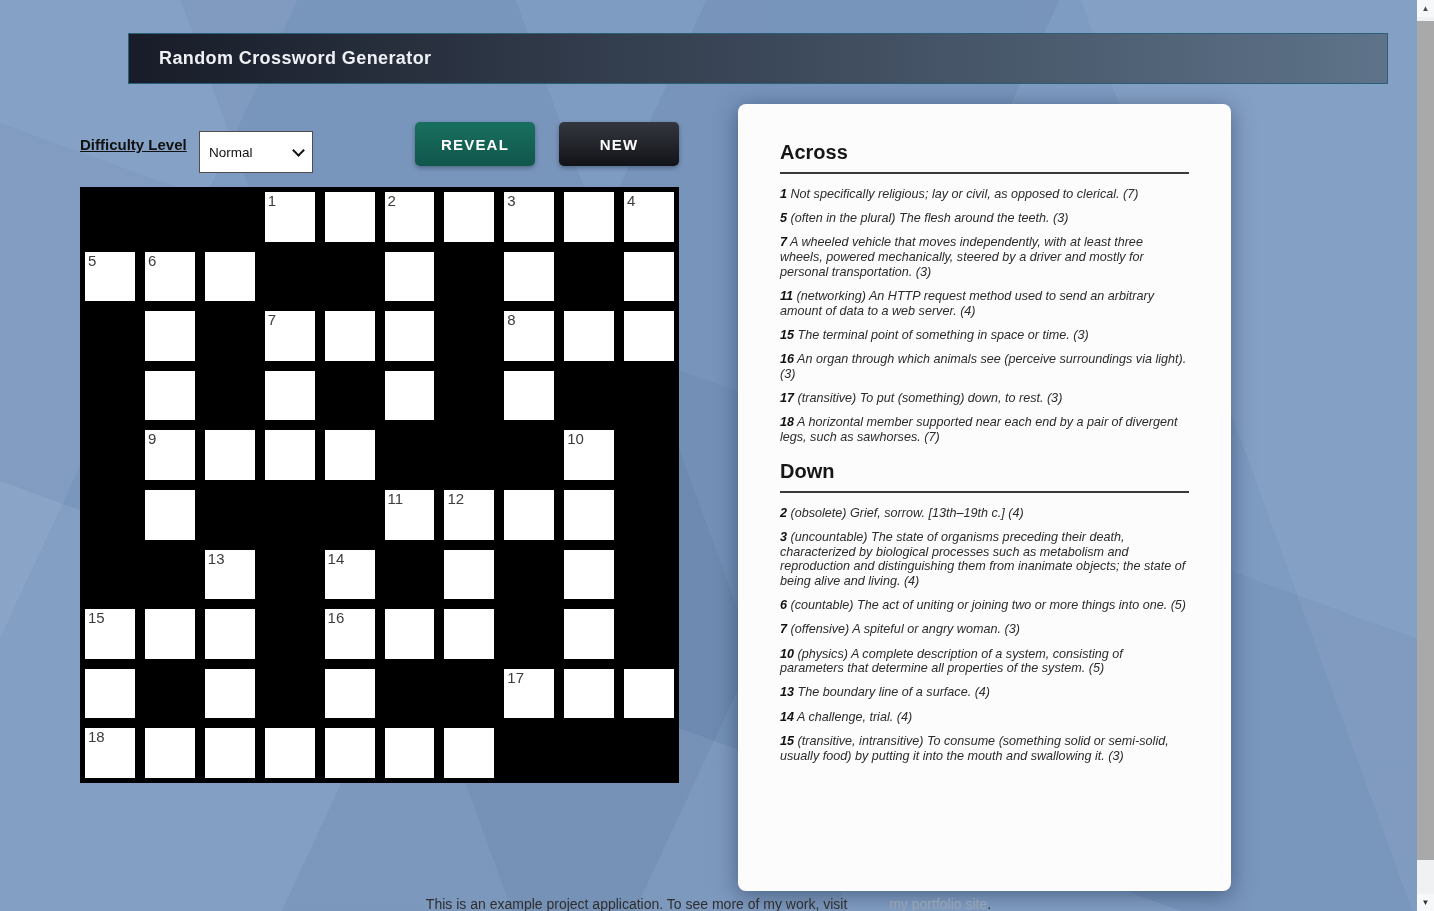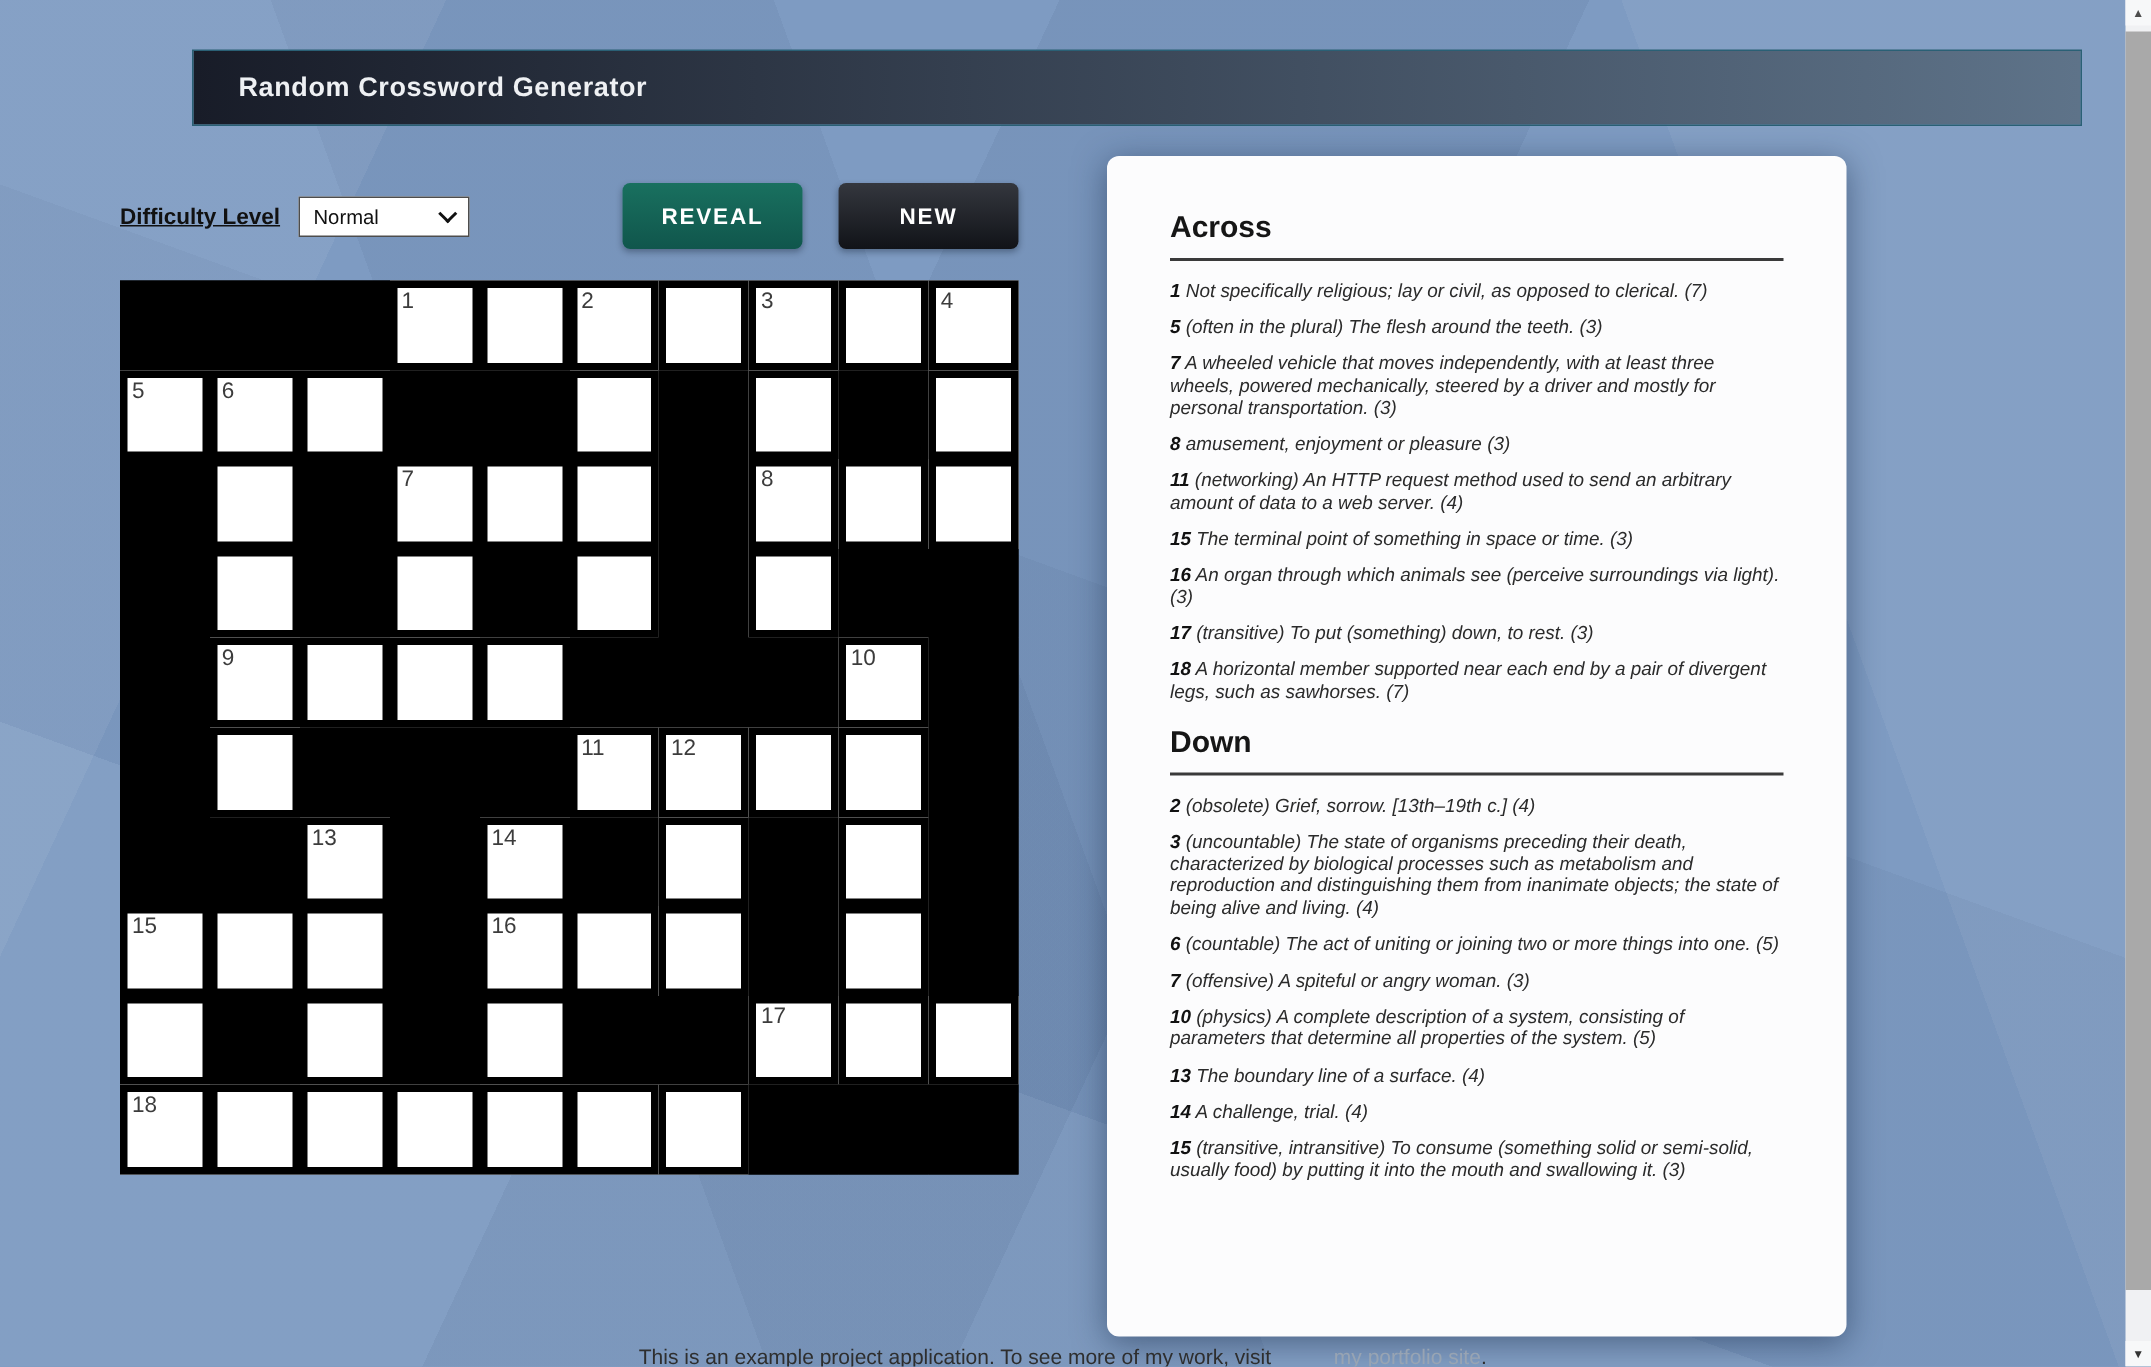--- a/index.html
+++ b/index.html
@@ -23,21 +23,21 @@
   .header h1 {
     color: #eef0f3; font-size: 18px; font-weight: bold; letter-spacing: .4px;
     padding-left: 30px;
   }
   
   .controls-label {
     position: absolute; left: 80px; top: 136px;
     font-size: 15px; font-weight: bold; color: #111; text-decoration: underline;
   }
   .select {
-    position: absolute; left: 199px; top: 131px; width: 114px; height: 27px;
+    position: absolute; left: 199px; top: 131px; width: 114px; height: 42px;
     background: #fff; border: 1px solid #4d4d4d;
     display: flex; align-items: center; justify-content: space-between;
     padding: 0 9px; cursor: default;
   }
   .select .sel-value { font-size: 13.5px; color: #111; }
   .select .chev {
     width: 9px; height: 9px; margin-top: -4px;
     border-right: 2.4px solid #111; border-bottom: 2.4px solid #111;
     transform: rotate(45deg);
   }
@@ -262,21 +262,20 @@
     <div class="cell black"></div>
   </div>
 
 <div class="panel">
   <h2>Across</h2>
   <hr>
   <div id="across-list">
       <p class="clue"><b>1</b> Not specifically religious; lay or civil, as opposed to clerical. (7)</p>
       <p class="clue"><b>5</b> (often in the plural) The flesh around the teeth. (3)</p>
       <p class="clue"><b>7</b> A wheeled vehicle that moves independently, with at least three wheels, powered mechanically, steered by a driver and mostly for personal transportation. (3)</p>
-      <p class="clue"><b>8</b> amusement, enjoyment or pleasure (3)</p>
       <p class="clue"><b>11</b> (networking) An HTTP request method used to send an arbitrary amount of data to a web server. (4)</p>
       <p class="clue"><b>15</b> The terminal point of something in space or time. (3)</p>
       <p class="clue"><b>16</b> An organ through which animals see (perceive surroundings via light). (3)</p>
       <p class="clue"><b>17</b> (transitive) To put (something) down, to rest. (3)</p>
       <p class="clue"><b>18</b> A horizontal member supported near each end by a pair of divergent legs, such as sawhorses. (7)</p>
     </div>
   <h2 class="down-h">Down</h2>
   <hr>
   <div id="down-list">
       <p class="clue"><b>2</b> (obsolete) Grief, sorrow. [13th–19th c.] (4)</p>

